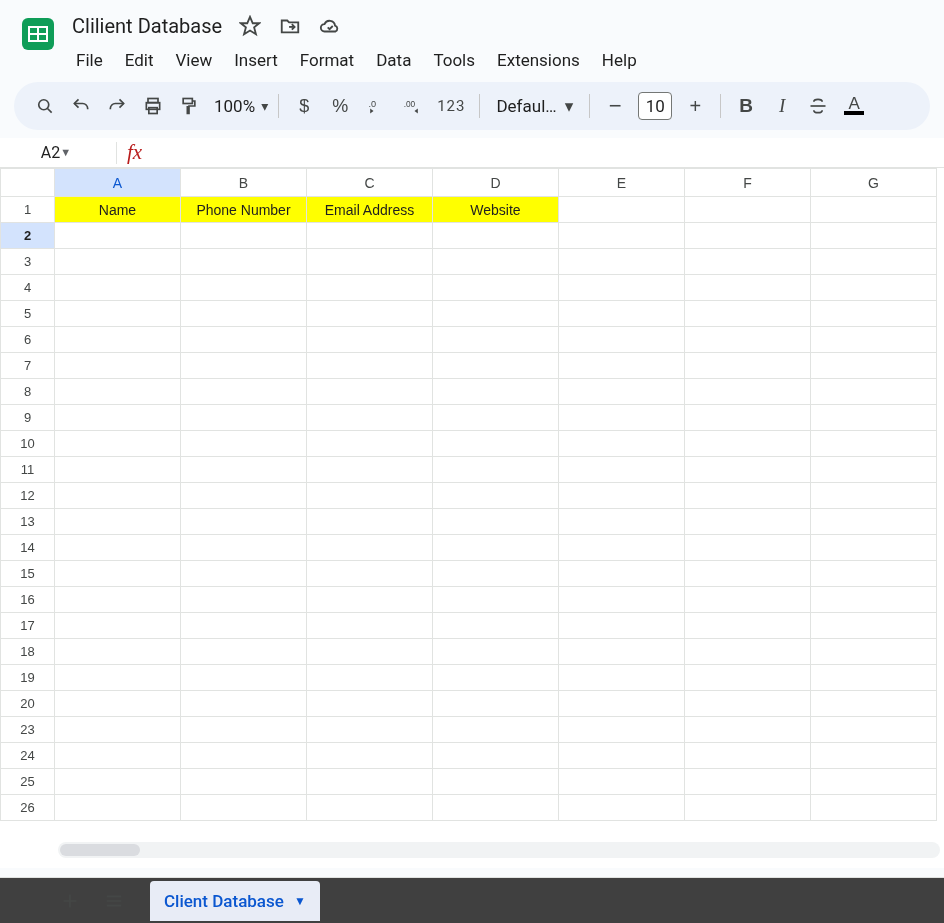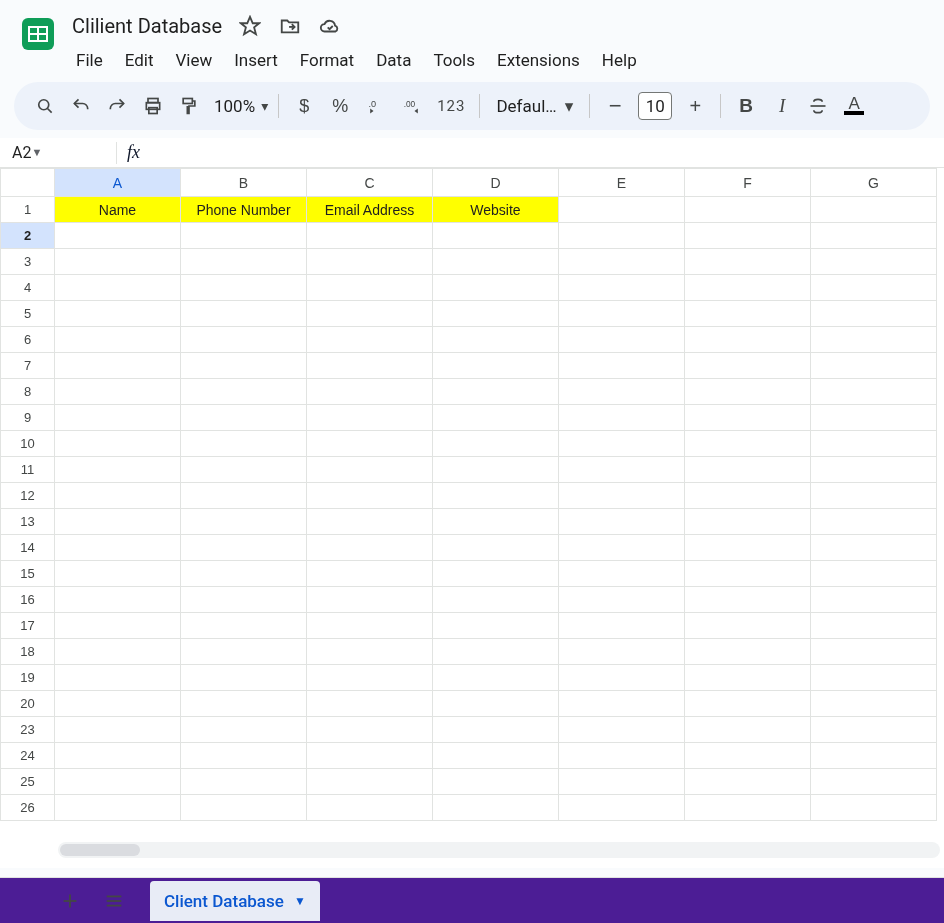--- a/index.html
+++ b/index.html
@@ -86,26 +86,26 @@
   .text-color .A { font-size:17px; color:#444746; line-height:14px; }
   .text-color .bar { width:20px; height:4px; background:#000; }
   
   .fxbar {
     height:30px; background:#fff;
     display:flex; align-items:center;
     border-bottom:1px solid #e1e3e1;
     padding-left:10px;
   }
   .namebox {
-    width:96px; display:flex; align-items:center; justify-content:flex-start;
+    width:96px; display:flex; align-items:center; justify-content:center;
     font-size:16px; color:#1f1f1f; padding:0 6px 0 2px;
   }
   .namebox .caret { color:#606368; font-size:11px; }
   .fx-sep { width:1px; height:22px; background:#e1e3e1; margin:0 10px; }
-  .fx-icon { font-style:italic; font-family:Georgia,serif; color:#0f172a; font-size:18px; padding-right:8px; }
+  .fx-icon { font-style:italic; font-family:Georgia,serif; color:#b91c1c; font-size:21px; padding-right:8px; }
   .fx-input { flex:1; height:100%; border:none; outline:none; font-size:14px; background:transparent; }
   
   .grid-wrap { background:#fff; position:relative; height:700px; overflow:hidden; }
   table.grid { border-collapse:collapse; table-layout:fixed; }
   .grid th, .grid td {
     border:1px solid #e1e3e1;
     font-size:14px; color:#1f1f1f;
     font-family: Arial, sans-serif;
     overflow:hidden; white-space:nowrap;
   }
@@ -128,21 +128,21 @@
     position:absolute; bottom:10px; left:58px; right:4px; height:16px;
     background:#f1f3f4; border-radius:8px;
   }
   .hscroll-thumb {
     position:absolute; left:2px; top:2px; height:12px; width:80px;
     background:#dadce0; border-radius:6px;
   }
   
   .sheetbar {
     position:absolute; bottom:0; left:0; right:0; height:46px;
-    background:#4c1d95; border-top:1px solid #e1e3e1;
+    background:#404040; border-top:1px solid #e1e3e1;
     display:flex; align-items:center; gap:4px; padding:0 14px 0 50px;
   }
   .sheetbar .sbtn {
     width:40px; height:40px; display:flex; align-items:center; justify-content:center;
     color:#444746; border-radius:4px; cursor:pointer;
   }
   .sbtn svg { width:22px; height:22px; }
   .sheet-tab {
     height:40px; background:#e8ecf6; border-radius:4px 4px 0 0;
     display:flex; align-items:center; gap:10px; padding:0 14px;

